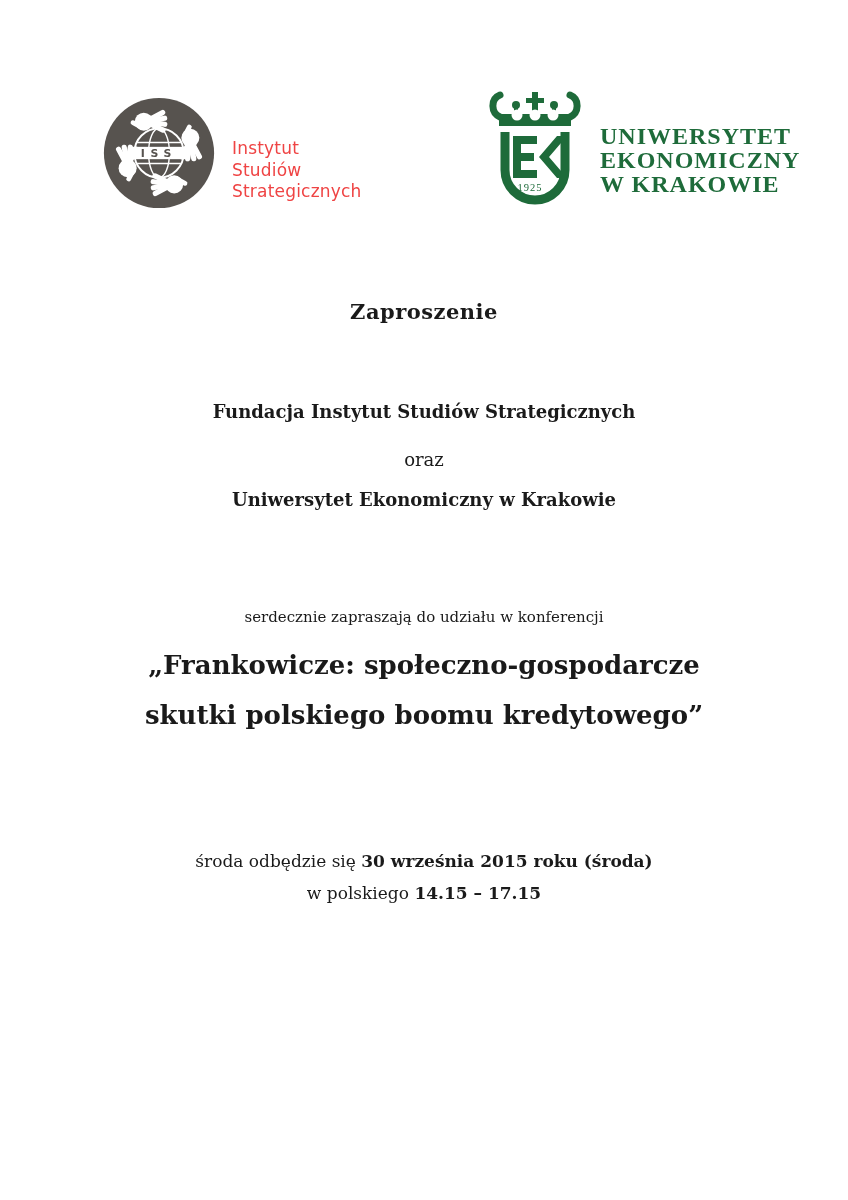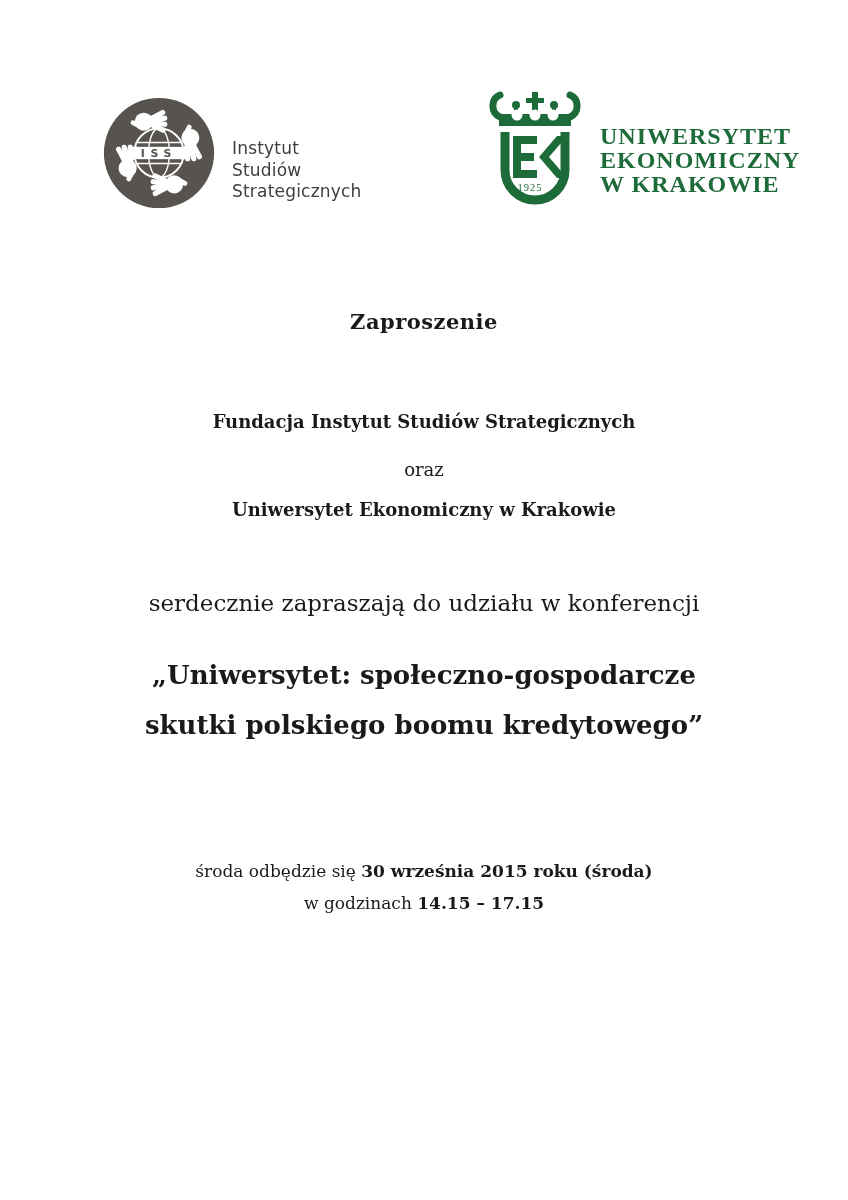--- a/index.html
+++ b/index.html
@@ -12,39 +12,39 @@
     font-family:"DejaVu Serif","Liberation Serif",serif;
     color:#1a1a1a;
   }
   
   .iss-logo{
     position:absolute;left:102px;top:96px;
     display:flex;align-items:center;gap:16px;
   }
   .iss-wordmark{
     font-family:"DejaVu Sans","Liberation Sans",sans-serif;
-    color:#404040;font-size:17px;line-height:21.5px;letter-spacing:.2px;margin-top:35px;
+    color:#ef4444;font-size:17px;line-height:21.5px;letter-spacing:.2px;margin-top:35px;
   }
   .uek-logo{
     position:absolute;left:483px;top:84px;
     display:flex;align-items:flex-start;gap:13px;
   }
   .uek-wordmark{
     margin-top:40px;
     font-family:"Liberation Serif","DejaVu Serif",serif;
     font-weight:bold;color:#1e6b3a;
     font-size:24px;line-height:24px;letter-spacing:1px;
   }
   
-  .line{position:absolute;left:0;right:0;text-align:center;margin:14px;}
+  .line{position:absolute;left:0;right:0;text-align:center;margin:4px;}
   .heading{top:295px;font-size:21px;font-weight:bold;letter-spacing:.5px;}
   .host1{top:397px;font-size:18px;font-weight:bold;}
   .oraz{top:445px;font-size:18px;}
   .host2{top:485px;font-size:18px;font-weight:bold;}
-  .intro{top:576px;font-size:23px;}
+  .intro{top:604px;font-size:15px;}
   .conf-title{top:636px;font-size:26px;font-weight:bold;line-height:50px;}
   .details{top:841px;font-size:17px;line-height:32px;}
   .details strong{font-weight:bold;text-align:center;}
 </style>
 </head>
 <body>
 
 <div class="page">
 
   <div class="iss-logo">
@@ -114,22 +114,22 @@
 
   <p class="line heading">Zaproszenie</p>
 
   <p class="line host1">Fundacja Instytut Studiów Strategicznych</p>
   <p class="line oraz">oraz</p>
   <p class="line host2">Uniwersytet Ekonomiczny w Krakowie</p>
 
   <p class="line intro">serdecznie zapraszają do udziału w konferencji</p>
 
   <div class="line conf-title">
-    <div>„Uniwersytet: społeczno-gospodarcze</div>
+    <div>„Frankowicze: społeczno-gospodarcze</div>
     <div>skutki polskiego boomu kredytowego”</div>
   </div>
 
   <div class="line details">
     <div><span>środa odbędzie się </span><strong>30 września 2015 roku (środa)</strong></div>
-    <div><span>w godzinach </span><strong>14.15 – 17.15</strong></div>
+    <div><span>w polskiego </span><strong>14.15 – 17.15</strong></div>
   </div>
 
 </div>
 
 </body></html>

